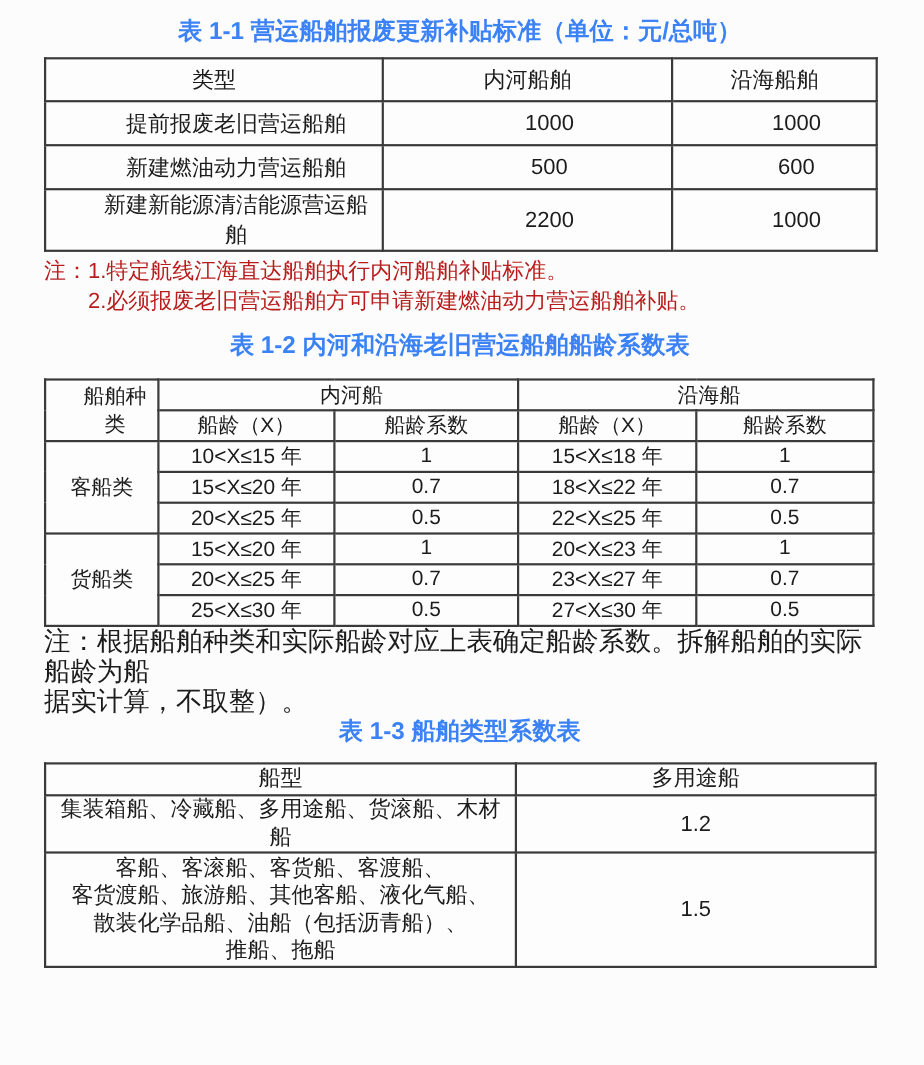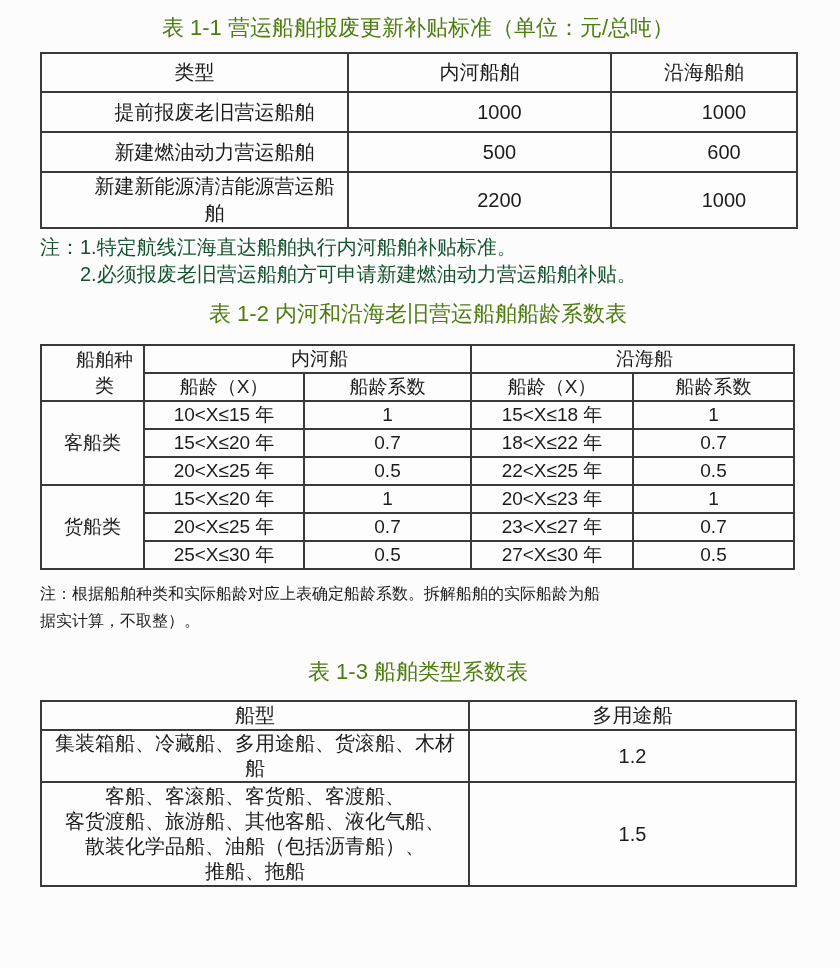--- a/index.html
+++ b/index.html
@@ -5,49 +5,49 @@
   html,body{margin:0;padding:0;background:#f4f4f4;}
   .page{
     width:840px;height:968px;box-sizing:border-box;
     padding:14px 44px 0 40px;
     background:#fcfcfc;
     font-family:"Liberation Sans","DejaVu Sans",sans-serif;
     color:#1c1c1c;
     overflow:hidden;
   }
   .tbl-title{
-    font-size:22px;font-weight:400;text-align:center;
-    margin:0;line-height:28px;color:#4d7c0f;
+    font-size:22px;font-weight:700;text-align:center;
+    margin:0;line-height:28px;color:#3b82f6;
   }
   .mt-t2{margin-top:12px;}
-  .mt-t3{margin-top:24px;}
+  .mt-t3{margin-top:0;}
   table{border-collapse:collapse;table-layout:fixed;background:#fdfdfd;}
   th,td{
     border:2px solid #3a3a3a;
     text-align:center;vertical-align:middle;
     font-weight:400;padding:0 4px;
     white-space:pre-line;
     overflow:hidden;
     margin-top:43px;
   }
   
   .t1{width:756px;margin-top:10px;font-size:20px;}
   .t1 th{height:37px;}
   .t1 td{height:38px;padding-left:44px;}
   
-  .note{font-size:20px;line-height:27px;color:#14532d;}
+  .note{font-size:20px;line-height:27px;color:#b91c1c;}
   .note-first{margin-top:5px;}
   .note-indent{margin-left:40px;}
   
   .t2{width:753px;margin-top:16px;font-size:19px;}
   .t2 .h1 th{height:23px;padding-left:28px;}
   .t2 .h2 th{height:25px;}
   .t2 td{height:25px;}
   
-  .note-block{margin-top:10px;font-size:16px;line-height:27px;white-space:pre-line;}
+  .note-block{margin-top:0;font-size:24px;line-height:27px;white-space:pre-line;}
   
   .t3{width:755px;margin-top:14px;font-size:20px;line-height:25px;}
   .t3 th{height:27px;}
   .t3 .r1 td{height:53px;}
   .t3 .r2 td{height:48px;}
   .t3 .r3 td{height:102px;}
 </style>
 </head>
 <body>
 

